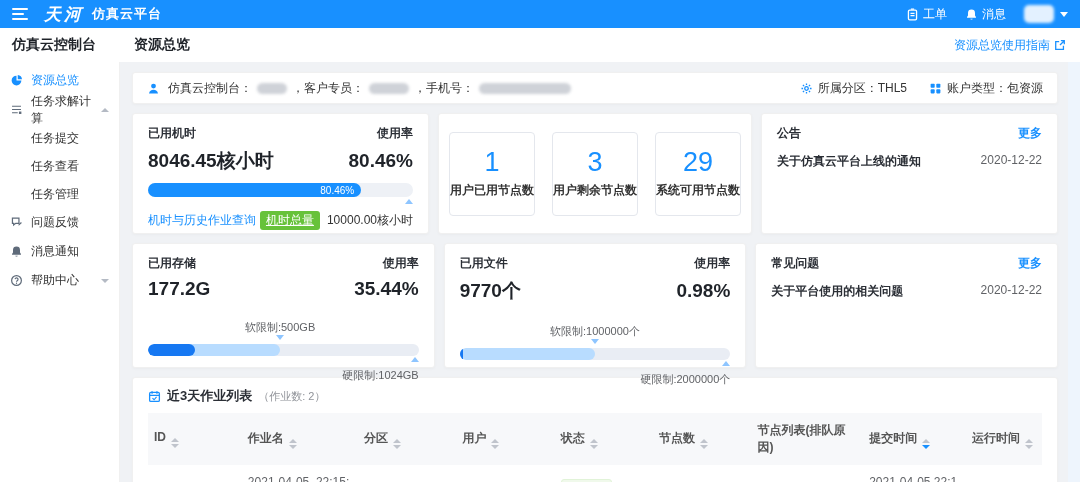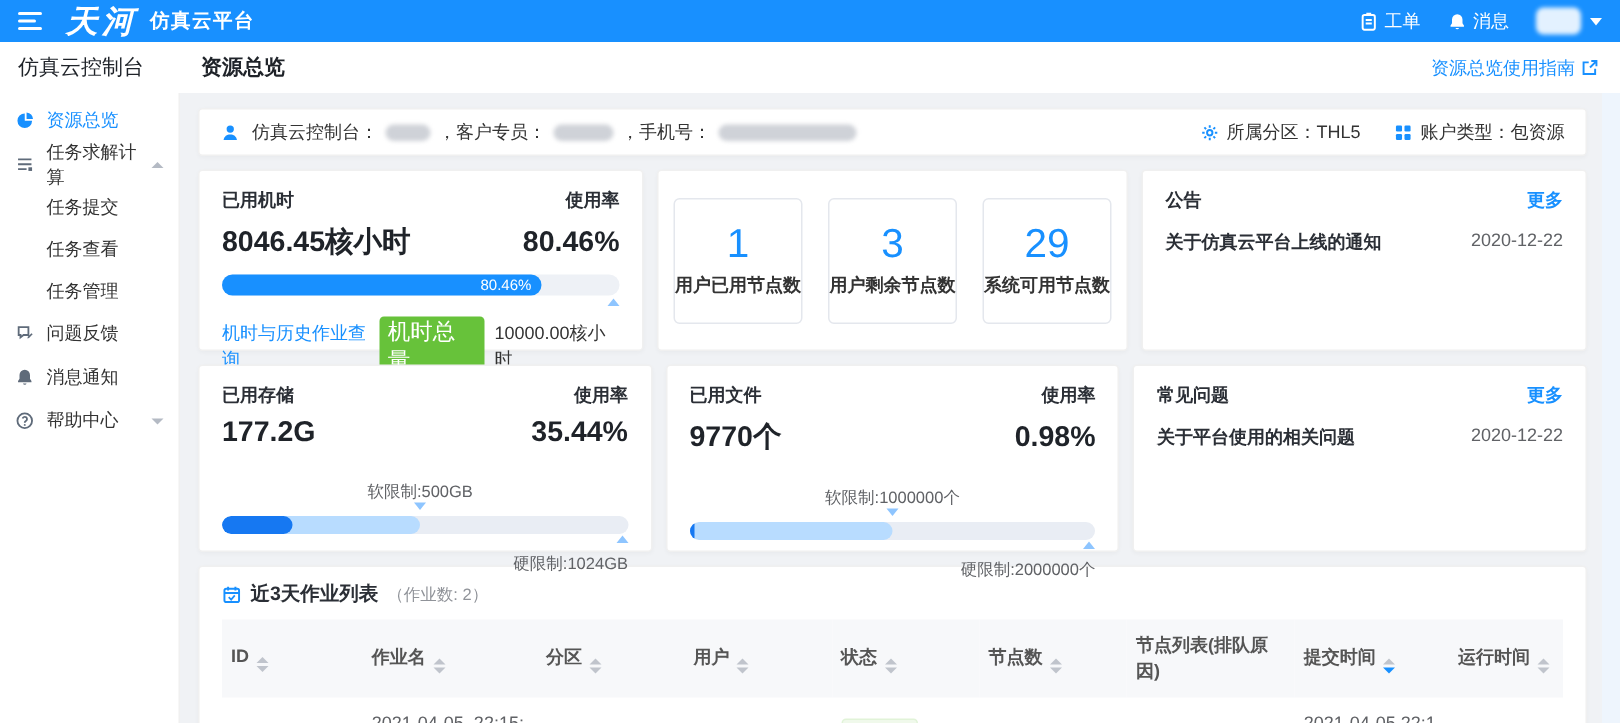--- a/index.html
+++ b/index.html
@@ -6,31 +6,31 @@
   html,body { width:1080px; height:482px; overflow:hidden; background:#f0f2f5;
     font-family:"Liberation Sans","DejaVu Sans",sans-serif; font-size:12px; color:#333; }
 
   
   .top-header { position:absolute; left:0; top:0; width:1080px; height:28px;
     background:#1890ff; display:flex; align-items:center; padding:0 12px; color:#fff; z-index:10; }
   .hamburger { width:16px; height:12px; display:flex; flex-direction:column; justify-content:space-between; cursor:pointer; margin-right:16px; }
   .hamburger i { display:block; height:2px; background:#fff; border-radius:1px; }
   .hamburger i:nth-child(2){ width:12px; }
   .brand-script { font-family:"DejaVu Serif","Liberation Serif",serif; font-style:italic; font-weight:bold;
-    font-size:21px; letter-spacing:3px; margin-right:8px; }
+    font-size:17px; letter-spacing:3px; margin-right:8px; }
   .brand-name { font-size:13px; font-weight:bold; letter-spacing:1px; }
   .header-right { margin-left:auto; display:flex; align-items:center; gap:18px; }
   .header-link { display:flex; align-items:center; gap:4px; font-size:12px; cursor:pointer; }
   .header-icon { width:13px; height:13px; display:inline-block; }
   .avatar { width:30px; height:18px; background:#ffffff; opacity:.88; border-radius:5px; filter:blur(1.5px); }
   .caret-down-white { width:0; height:0; border-left:4px solid transparent; border-right:4px solid transparent; border-top:5px solid #fff; margin-left:2px; }
 
   
   .second-bar { position:absolute; left:0; top:28px; width:1080px; height:34px; background:#fff; display:flex; align-items:center; }
-  .console-title { width:120px; padding-left:12px; font-size:14px; font-weight:normal; color:#1f2329; }
+  .console-title { width:120px; padding-left:12px; font-size:14px; font-weight:bold; color:#1f2329; }
   .page-title { padding-left:14px; font-size:14px; font-weight:bold; color:#1f2329; }
   .guide-link { margin-left:auto; margin-right:14px; color:#1890ff; display:flex; align-items:center; gap:4px; cursor:pointer; }
 
   
   .sidebar { position:absolute; left:0; top:62px; width:120px; height:420px; background:#fff; border-right:1px solid #f0f0f0; padding-top:4px; }
   .side-item { height:29px; display:flex; align-items:center; padding:0 10px; font-size:12px; color:#333; cursor:pointer; }
   .side-item .mi { width:13px; height:13px; margin-right:8px; flex:none; color:#5f6b7a; }
   .side-item.active { color:#1890ff; }
   .side-item.active .mi { color:#1890ff; }
   .side-sub { height:28px; display:flex; align-items:center; padding-left:31px; font-size:12px; color:#333; cursor:pointer; }
@@ -58,21 +58,21 @@
   .card-head { display:flex; justify-content:space-between; font-weight:bold; font-size:12px; color:#2b2f36; }
   .card-vals { display:flex; justify-content:space-between; align-items:baseline; margin-top:6px;gap:45px; }
   .big-val { font-size:19px; font-weight:bold; color:#1f2329; }
 
   
   .mh-bar { margin-top:9px; height:14px; border-radius:7px; background:#eef1f6; position:relative; }
   .mh-fill { height:14px; border-radius:7px; background:#1890ff; display:flex; align-items:center; justify-content:flex-end; color:#fff; font-size:10px; padding-right:7px; }
   .mh-marker { position:absolute; right:0; top:16px; width:0; height:0; border-left:4px solid transparent; border-right:4px solid transparent; border-bottom:5px solid #8ec5ff; }
   .mh-foot { display:flex; align-items:center; margin-top:14px; }
   .blue-link { color:#1890ff; cursor:pointer; }
-  .green-badge { margin-left:auto; background:#67c23a; color:#fff; font-size:15px; padding:1px 6px; border-radius:3px; }
+  .green-badge { margin-left:auto; background:#67c23a; color:#fff; font-size:12px; padding:1px 6px; border-radius:3px;text-decoration:underline; }
   .mh-total { margin-left:7px; color:#333; }
 
   
   .nodes-card { display:flex; align-items:center; justify-content:center; gap:17px; height:121px; padding:10px; }
   .node-box { width:86px; height:84px; border:1px solid #e4e7ed; border-radius:4px; display:flex; flex-direction:column; align-items:center; justify-content:center; }
   .node-num { font-size:27px; color:#1890ff; line-height:1.1; }
   .node-label { font-size:12px; color:#333; font-weight:bold; margin-top:4px; }
 
   
   .notice-card { padding:11px 15px; height:121px; }

